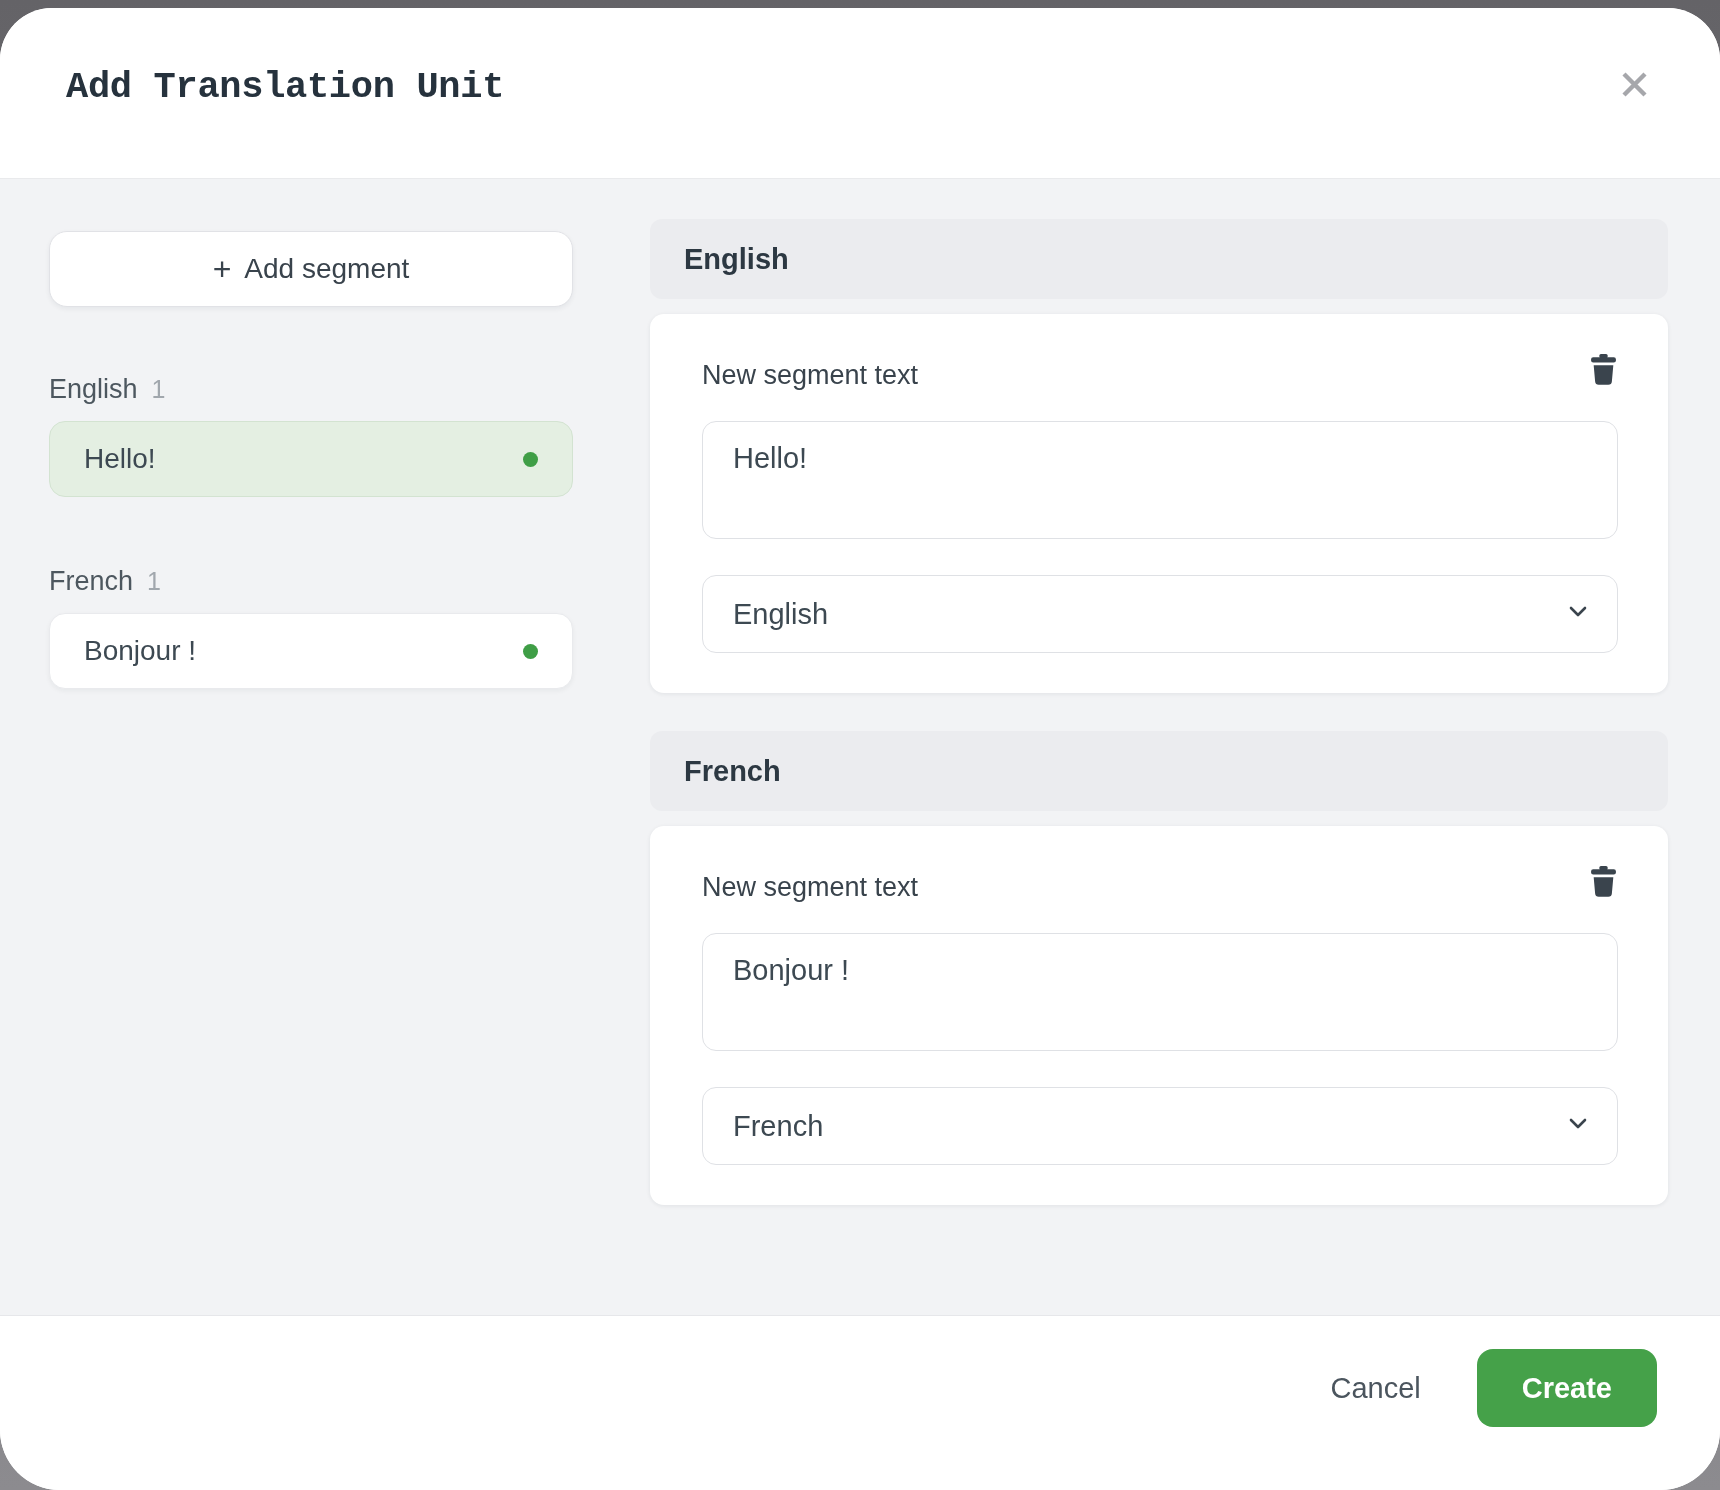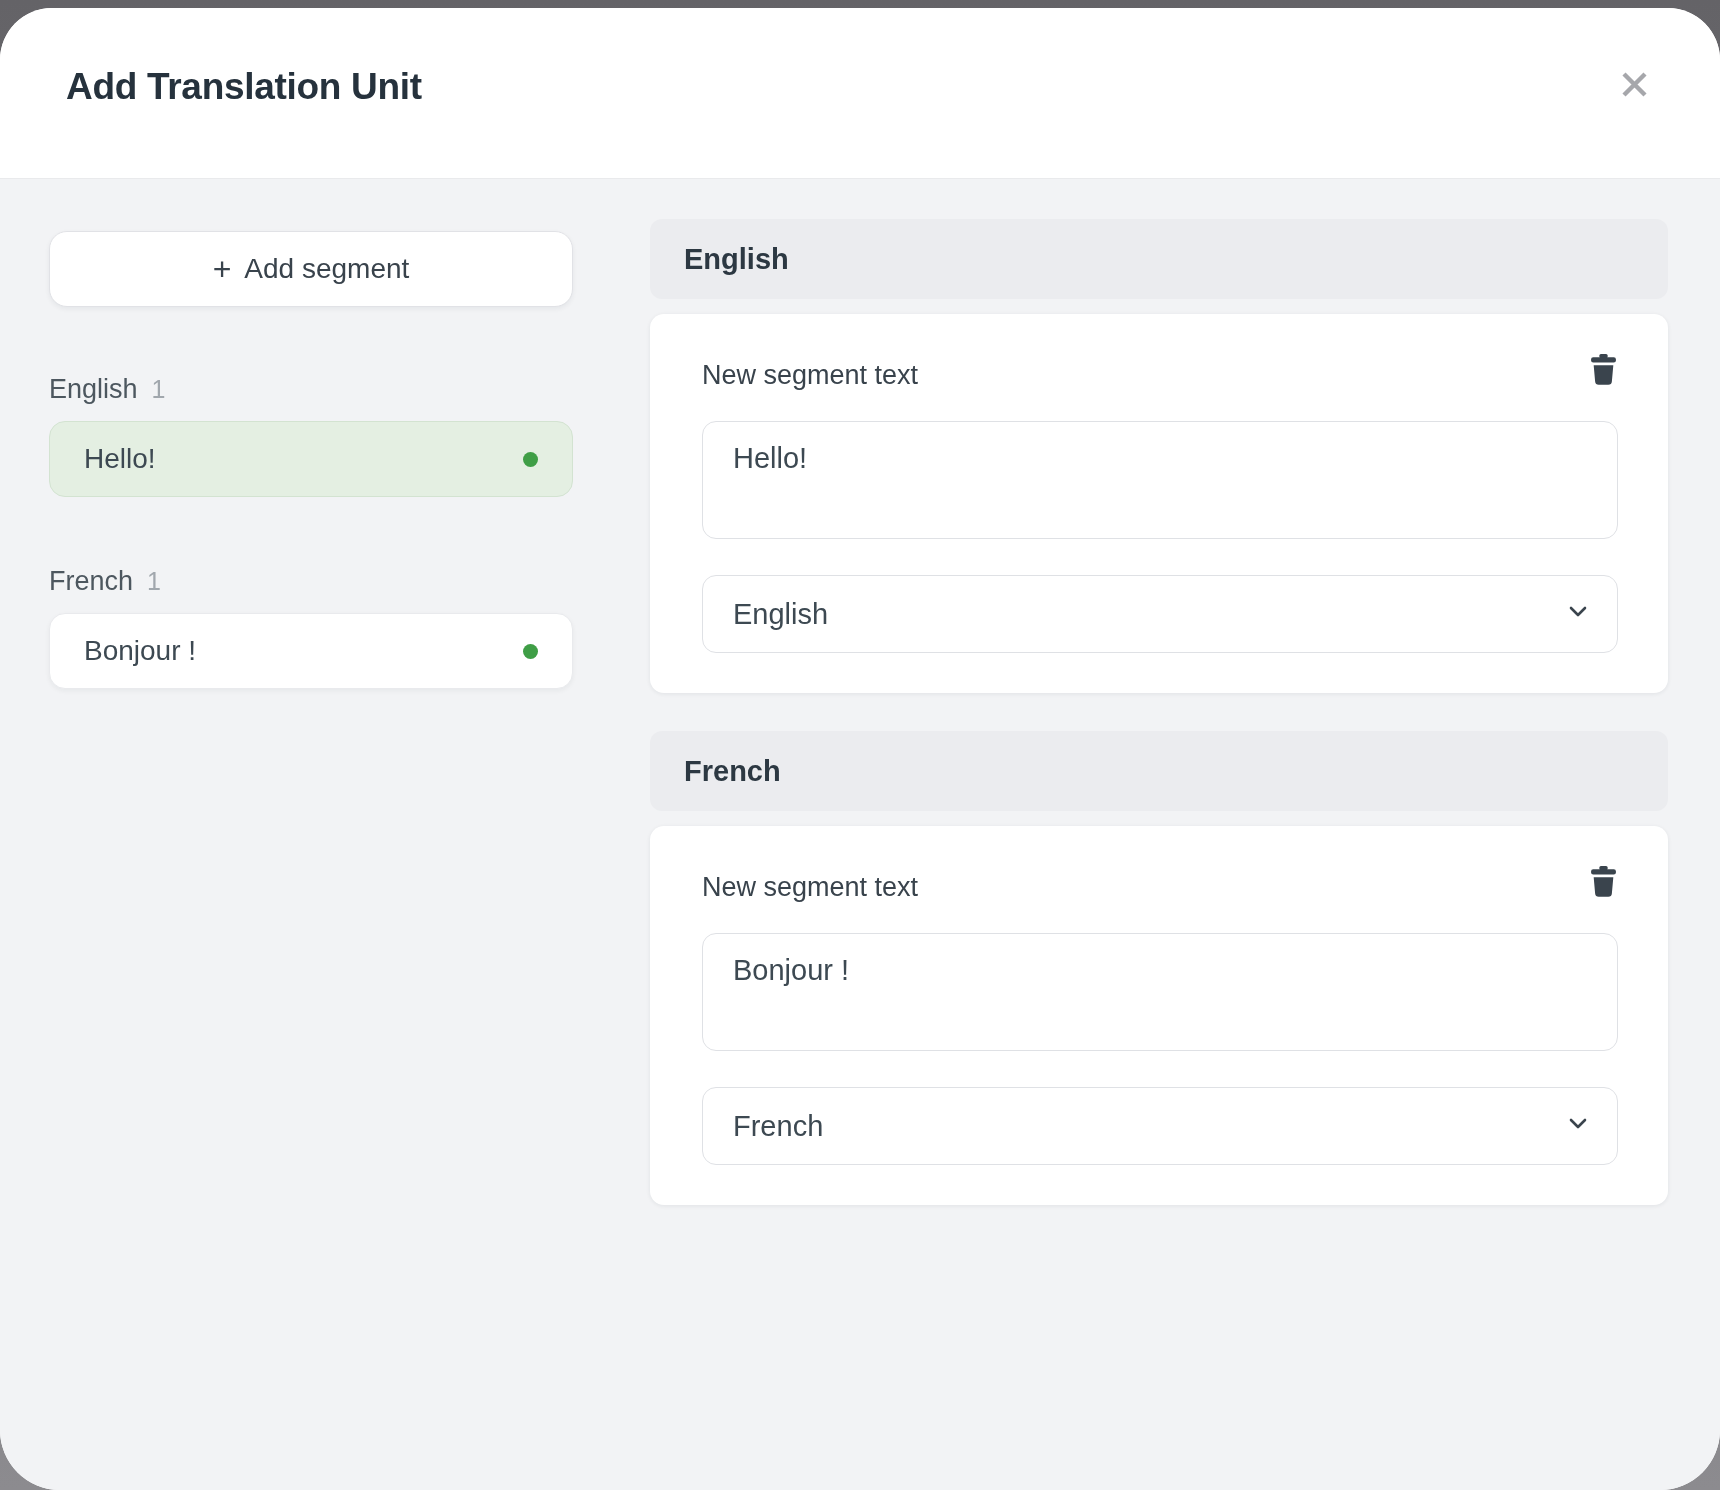--- a/index.html
+++ b/index.html
@@ -19,20 +19,21 @@
     background:#ffffff;
     border-radius:52px 52px 60px 60px;
     display:flex; flex-direction:column;
     overflow:hidden;
   }
   
   .modal-header{
     flex:0 0 170px;
     background:#ffffff;
     position:relative;
+    font-family:Liberation Mono, monospace;
   }
   .modal-title{
     position:absolute; left:66px; top:58px;
     font-size:37px; font-weight:600; color:#26323d;
     letter-spacing:-0.3px;
   }
   .close-btn{
     position:absolute; right:64px; top:56px;
     width:44px; height:44px;
     background:none; border:none; cursor:pointer;
@@ -261,14 +262,18 @@
                 <path d="M6 10 L13 17 L20 10" stroke="#3a444d" stroke-width="2.6" fill="none" stroke-linecap="round" stroke-linejoin="round"></path>
               </svg>
             </span>
           </div>
         </div>
       </div>
 
     </div>
   </div>
 
+  <div class="modal-footer">
+    <button class="cancel-btn">Cancel</button>
+    <button class="create-btn">Create</button>
+  </div>
 
 </div>
 
 </body></html>

